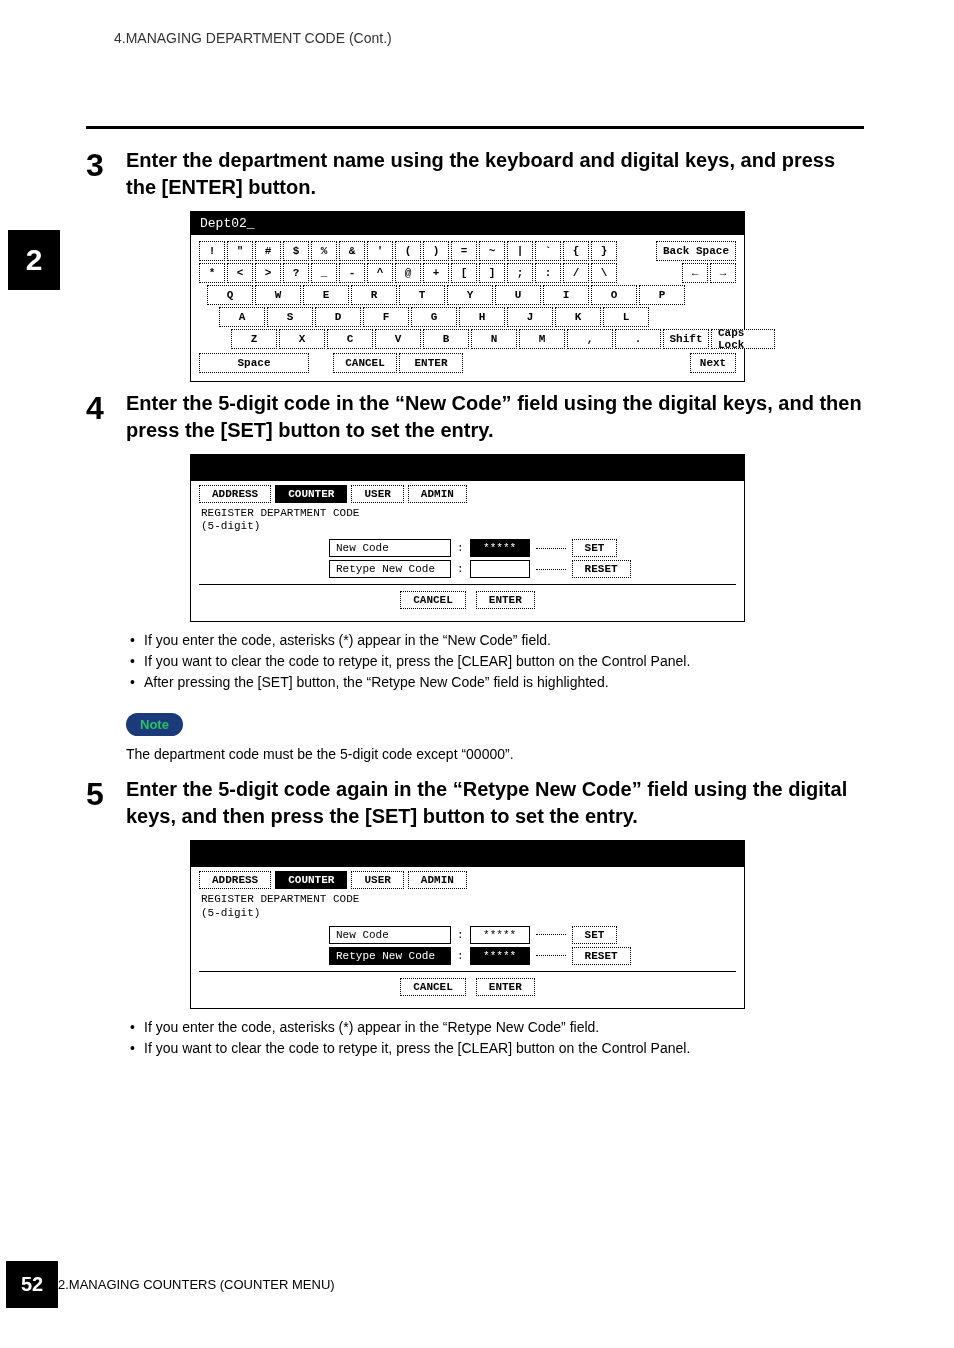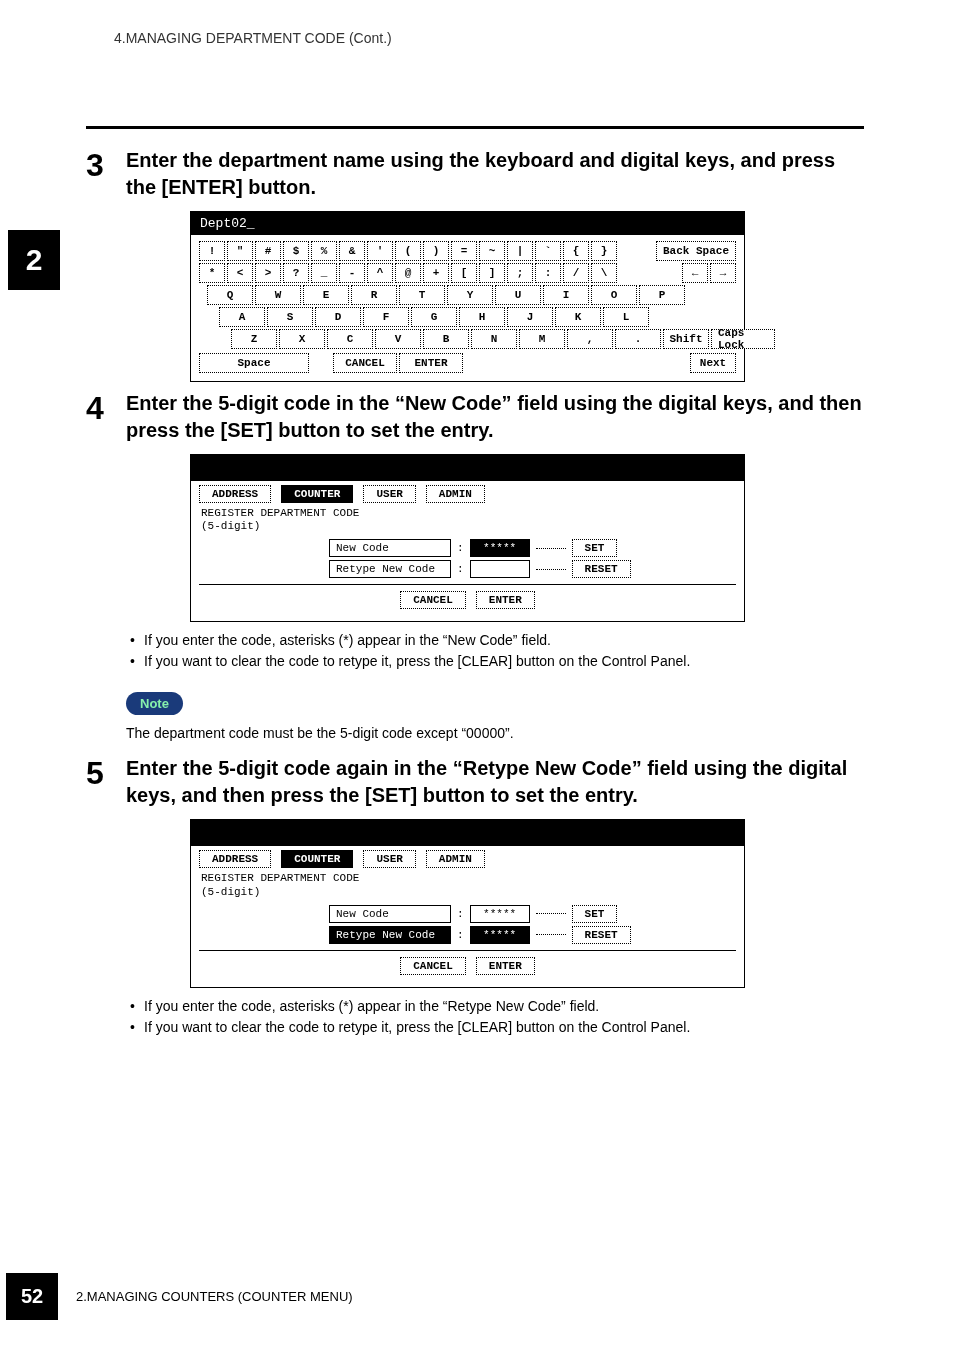--- a/index.html
+++ b/index.html
@@ -15,21 +15,21 @@
   }
 
   .step-row { display: flex; align-items: flex-start; margin-left: 86px; }
   .step-num { font-size: 32px; font-weight: bold; width: 40px; flex-shrink:0; line-height:1; padding-top:2px;}
   .step-text { font-size: 20px; font-weight: bold; line-height: 1.35; }
   .bullets { margin: 8px 0 12px 130px; font-size: 14px; line-height: 1.5; }
   .bullets li { list-style: none; position: relative; padding-left: 14px; }
   .bullets li::before { content: "•"; position: absolute; left: 0; }
 
   .note-pill {
-    display: inline-block; background: #1a3a7a; color: #86efac;
+    display: inline-block; background: #1a3a7a; color: #22c55e;
     font-size: 13px; font-weight: bold; padding: 4px 14px;
     border-radius: 14px; margin: 8px 0 10px 126px;
   }
   .note-text { font-size: 14px; margin-left: 126px; margin-bottom: 14px; }
 
   
   .screenshot { margin: 10px 0 8px 190px; width: 555px; border: 1px solid #000; }
   .ss-black { background:#000; height:26px; }
 
   
@@ -38,36 +38,36 @@
   .kb-row { display:flex; gap:2px; margin-bottom:2px; align-items:center; }
   .key { font-family:"Courier New",monospace; font-size:11px; font-weight:bold; border:1px dotted #000; background:#fff; min-width:26px; height:20px; display:flex; align-items:center; justify-content:center; padding:0 2px; }
   .key.wide { min-width:64px; padding:0 6px; }
   .key.wider { min-width:46px; }
   .kb-right-group { display:flex; gap:2px; margin-left:auto; }
   .kb-row.indent1 { padding-left: 8px; }
   .kb-row.indent2 { padding-left: 20px; }
   .kb-row.indent3 { padding-left: 32px; }
 
   
-  .ss2-tabs { display:flex; gap:10px; background:#fff; padding:4px 8px 0; }
+  .ss2-tabs { display:flex; gap:4px; background:#fff; padding:4px 8px 0; }
   .tab-btn { font-family:"Courier New",monospace; font-size:11px; font-weight:bold; border:1px dotted #000; padding:2px 12px; background:#fff; }
   .tab-btn.on { background:#000000; color:#fff; }
   .ss2-body { padding:2px 8px 6px; font-family:"Courier New",monospace; font-size:11px; }
   .ss2-title { font-size:11px; margin:2px 0 6px 2px; line-height:1.2; }
   .form-row { display:flex; align-items:center; gap:6px; margin:3px 0 3px 130px; }
   .form-label { border:1px solid #000; padding:2px 6px; width:122px; background:#fff; }
   .form-label.inv { background:#000; color:#fff; border-color:#000; }
   .form-field { border:1px solid #000; width:60px; height:18px; background:#fff; display:flex; align-items:center; justify-content:center; }
   .form-field.inv { background:#000; color:#fff; }
   .form-line { width:30px; border-top:1px dotted #000; }
   .form-action { border:1px dotted #000; padding:2px 12px; background:#fff; font-weight:bold; }
   .ss2-footer { display:flex; gap:10px; justify-content:center; padding:6px 0; border-top:1px solid #000; margin-top:6px;}
 
   
-  .page-footer { position:absolute; left:6px; bottom:28px; display:flex; align-items:center; gap:18px; font-size:13px; }
+  .page-footer { position:absolute; left:6px; bottom:40px; display:flex; align-items:center; font-size:13px; }
   .page-num-box { background:#000; color:#fff; font-size:20px; font-weight:bold; padding:12px 8px; width:52px; text-align:center; }
 </style>
 </head>
 <body>
 
 <div class="page">
   <div class="top-header">4.MANAGING DEPARTMENT CODE (Cont.)</div>
 
   <hr class="top-rule">
 
@@ -211,20 +211,21 @@
       <div class="ss2-footer">
         <div class="form-action">CANCEL</div>
         <div class="form-action">ENTER</div>
       </div>
     </div>
   </div>
 
   <ul class="bullets">
     <li>If you enter the code, asterisks (*) appear in the “New Code” field.</li>
     <li>If you want to clear the code to retype it, press the [CLEAR] button on the Control Panel.</li>
+    <li>After pressing the [SET] button, the “Retype New Code” field is highlighted.</li>
   </ul>
 
   <div class="note-pill">Note</div>
   <div class="note-text">The department code must be the 5-digit code except “00000”.</div>
 
   
   <div class="step-row">
     <div class="step-num">5</div>
     <div class="step-text">Enter the 5-digit code again in the “Retype New Code” field using the digital keys, and then press the [SET] button to set the entry.</div>
   </div>

